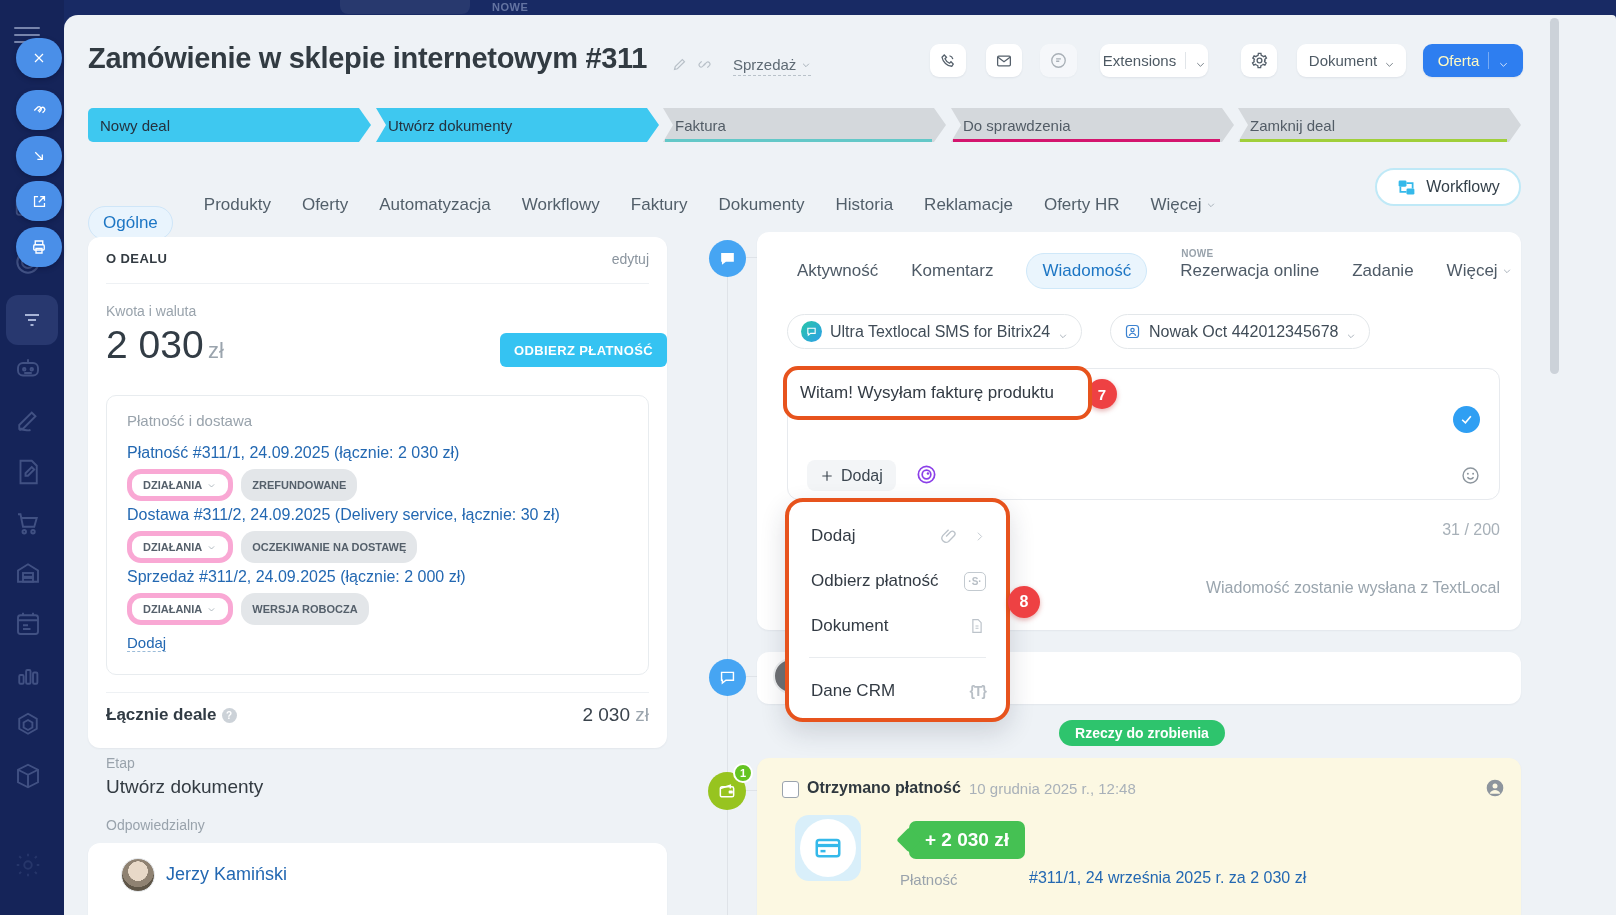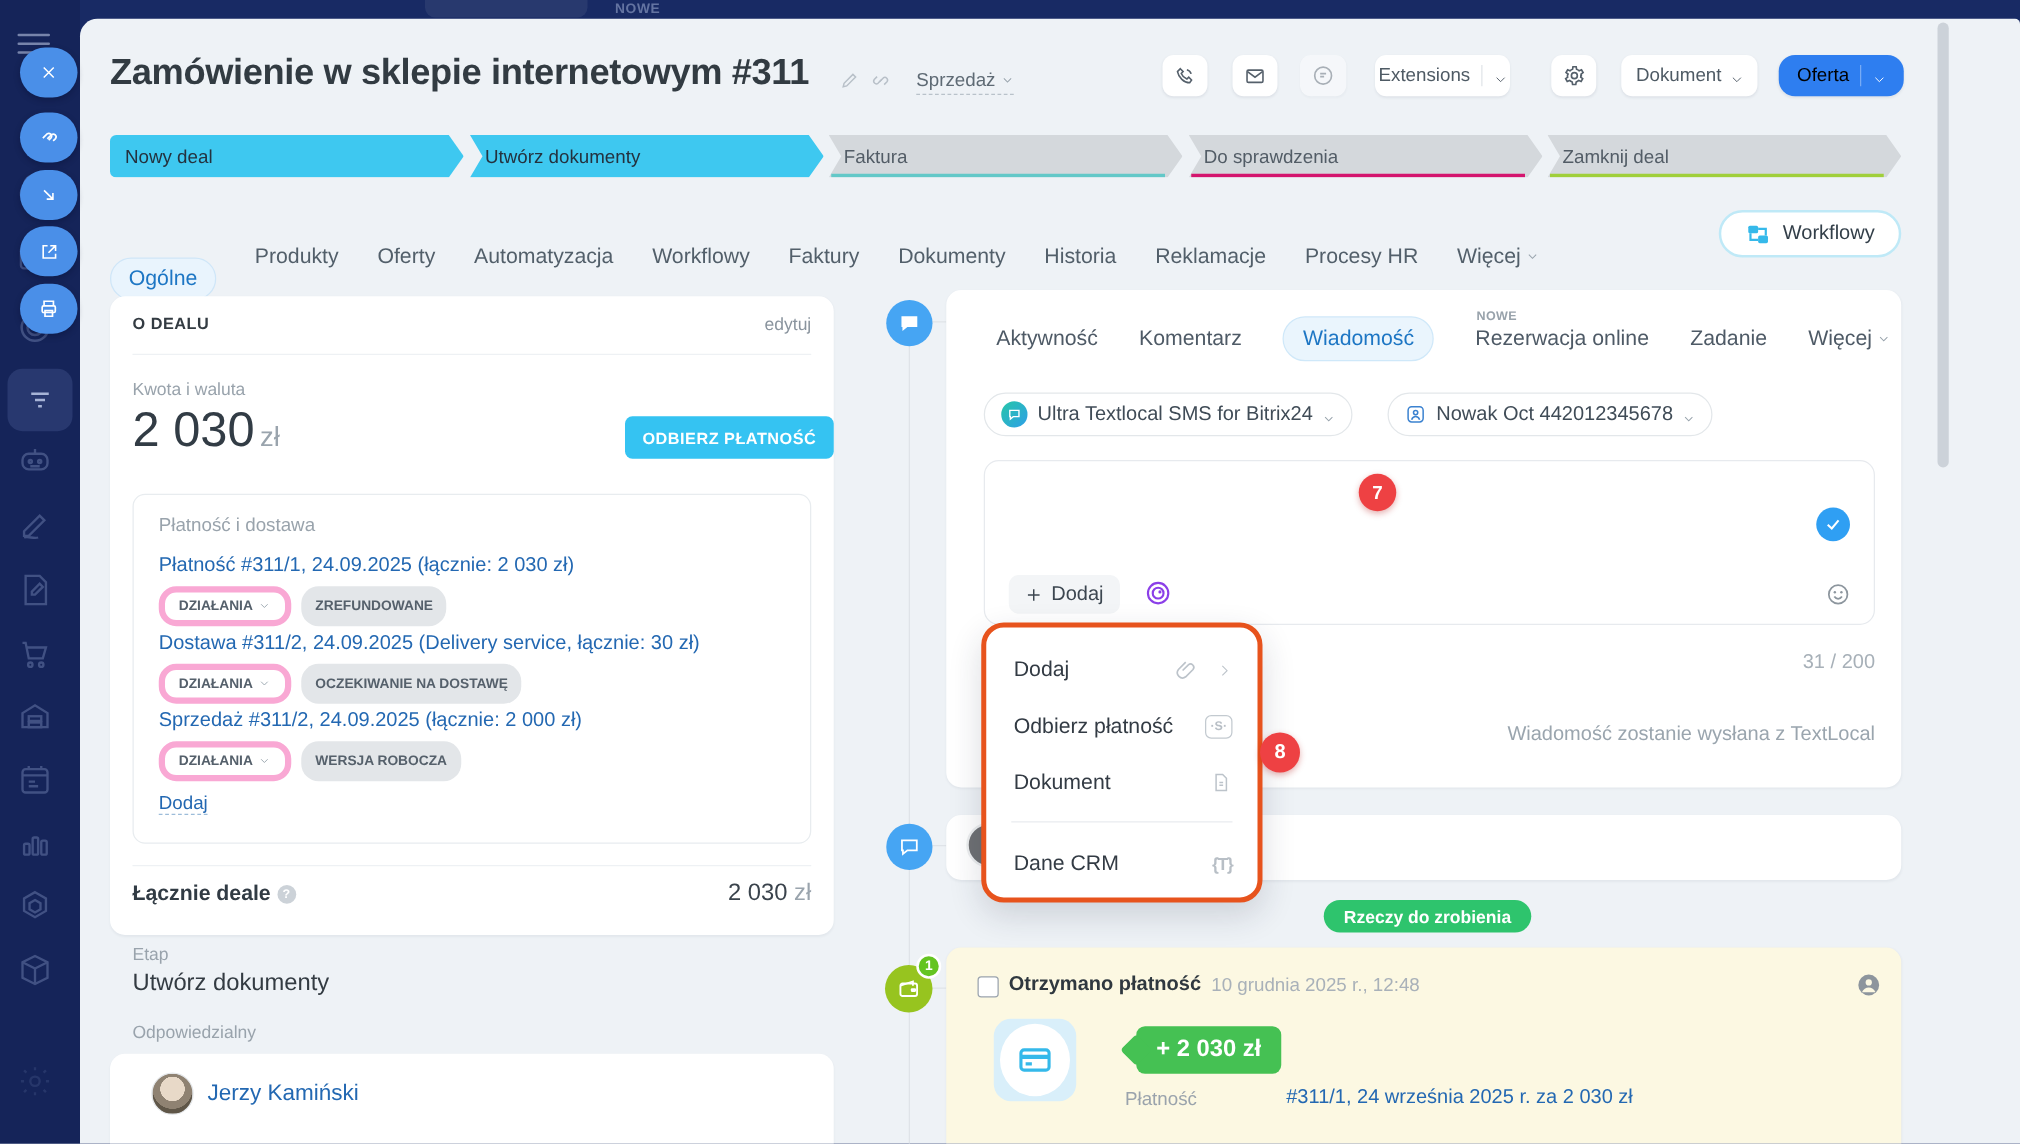--- a/index.html
+++ b/index.html
@@ -39,21 +39,21 @@
     border-bottom:1px dashed #b9c2ca; padding-bottom:2px; cursor:pointer; }
   .caret { display:inline-block; width:10px; height:10px; }
   .caret svg { stroke:#9aa5ae; fill:none; stroke-width:2; }
 
   .hbtn { position:absolute; top:44px; height:33px; background:#fff; border-radius:9px;
     box-shadow:0 1px 2px rgba(40,55,80,.08); display:flex; align-items:center; justify-content:center;
     font-size:15px; color:#4e5a64; cursor:pointer; }
   .hbtn svg { stroke:#55606b; fill:none; stroke-width:1.7; }
   .hbtn.dim { opacity:.45; }
   .vline { width:1px; height:17px; background:#e1e5e9; margin:0 9px; }
-  .btn-primary { background:#2e7ef0; color:#000000;border-radius:13px; }
+  .btn-primary { background:#2e7ef0; color:#fef9c3; }
   .btn-primary svg { stroke:#fff; }
   .btn-primary .vline { background:rgba(255,255,255,.35); }
 
   
   .stage { position:absolute; top:108px; height:34px; width:283px; display:flex; align-items:center;
     padding-left:12px; font-size:15px; cursor:pointer;
     clip-path:polygon(0 0, calc(100% - 12px) 0, 100% 50%, calc(100% - 12px) 100%, 0 100%, 10px 50%); }
   .stage.first { clip-path:polygon(0 0, calc(100% - 12px) 0, 100% 50%, calc(100% - 12px) 100%, 0 100%); border-radius:5px 0 0 5px; }
   .stage.done { background:#3ec8f0; color:#24323f; }
   .stage.future { background:#d4d8dc; color:#525c66; }
@@ -401,21 +401,21 @@
   <div class="tabs">
     <span class="tab active">Ogólne</span>
     <span class="tab">Produkty</span>
     <span class="tab">Oferty</span>
     <span class="tab">Automatyzacja</span>
     <span class="tab">Workflowy</span>
     <span class="tab">Faktury</span>
     <span class="tab">Dokumenty</span>
     <span class="tab">Historia</span>
     <span class="tab">Reklamacje</span>
-    <span class="tab">Procesy HR</span>
+    <span class="tab">Oferty HR</span>
     <span class="tab"><span>Więcej</span> <span class="caret"><svg width="10" height="10" viewBox="0 0 24 24">
             <path d="M5 9l7 7 7-7"></path>
           </svg></span></span>
   </div>
   <div class="wf-btn">
     <svg width="21" height="21" viewBox="0 0 24 24">
         <rect x="3" y="4" width="9" height="7" rx="1.5" fill="#35b9ea"></rect>
         <rect x="12" y="13" width="9" height="7" rx="1.5" fill="#35b9ea"></rect>
         <path d="M12 7h7v6M5 11v6h7" stroke="#35b9ea" stroke-width="2" fill="none"></path>
       </svg>
@@ -538,20 +538,23 @@
           <circle cx="12" cy="10" r="2.4" fill="none" stroke="#3b82d0" stroke-width="1.7"></circle>
           <path d="M7.5 18c.8-2.3 2.6-3.5 4.5-3.5s3.7 1.2 4.5 3.5" fill="none" stroke="#3b82d0" stroke-width="1.7"></path>
         </svg>
       <span>Nowak Oct 442012345678</span>
       <span class="caret"><svg width="10" height="10" viewBox="0 0 24 24">
             <path d="M5 9l7 7 7-7"></path>
           </svg></span>
     </div>
 
     <div class="composer"></div>
+    <div class="msg-box">
+      <span>Witam! Wysyłam fakturę produktu</span>
+    </div>
     <div class="red-badge" style="left:330px; top:147px; width:30px; height:30px; font-size:15px">7</div>
 
     <div class="check-circle">
       <svg width="13" height="13" viewBox="0 0 24 24">
           <path d="M4 12.5 10 18 20 6" fill="none" stroke="#fff" stroke-width="3"></path>
         </svg>
     </div>
 
     <div class="dodaj-btn">
       <svg width="14" height="14" viewBox="0 0 24 24">

